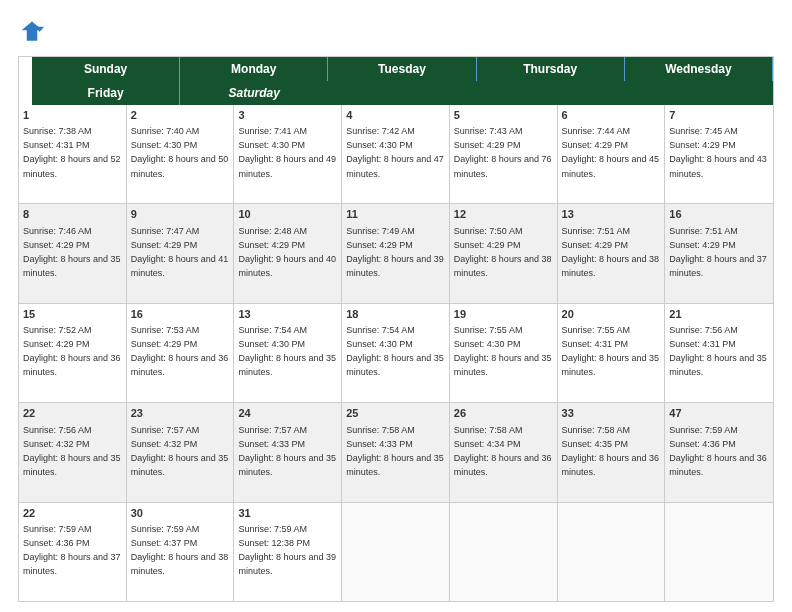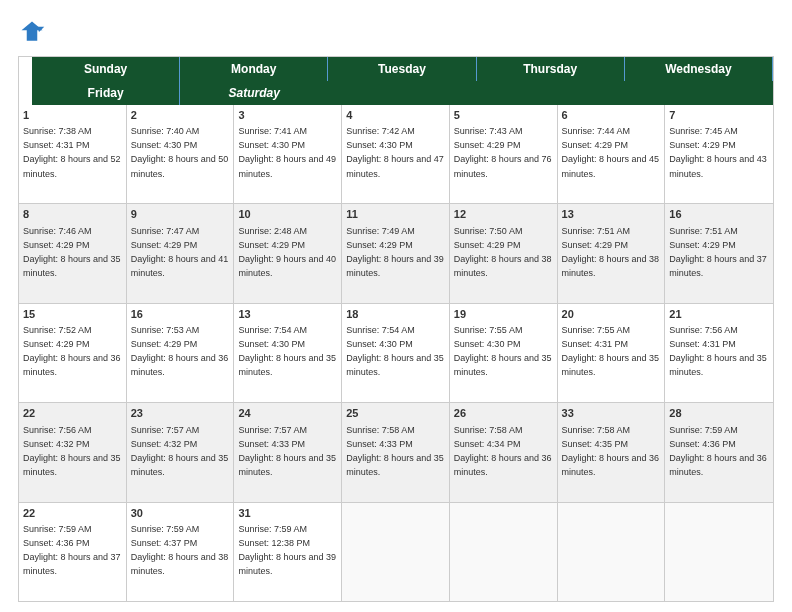--- a/index.html
+++ b/index.html
@@ -175,21 +175,21 @@
           <div class="cal-cell"><span class="day-num">20</span><span class="cal-cell-text">Sunrise: 7:55 AM</span><br><span class="cal-cell-text">Sunset: 4:31 PM</span><br><span class="cal-cell-text">Daylight: 8 hours and 35 minutes.</span></div>
           <div class="cal-cell"><span class="day-num">21</span><span class="cal-cell-text">Sunrise: 7:56 AM</span><br><span class="cal-cell-text">Sunset: 4:31 PM</span><br><span class="cal-cell-text">Daylight: 8 hours and 35 minutes.</span></div>
         </div>
         <div class="cal-row">
           <div class="cal-cell shaded"><span class="day-num">22</span><span class="cal-cell-text">Sunrise: 7:56 AM</span><br><span class="cal-cell-text">Sunset: 4:32 PM</span><br><span class="cal-cell-text">Daylight: 8 hours and 35 minutes.</span></div>
           <div class="cal-cell shaded"><span class="day-num">23</span><span class="cal-cell-text">Sunrise: 7:57 AM</span><br><span class="cal-cell-text">Sunset: 4:32 PM</span><br><span class="cal-cell-text">Daylight: 8 hours and 35 minutes.</span></div>
           <div class="cal-cell shaded"><span class="day-num">24</span><span class="cal-cell-text">Sunrise: 7:57 AM</span><br><span class="cal-cell-text">Sunset: 4:33 PM</span><br><span class="cal-cell-text">Daylight: 8 hours and 35 minutes.</span></div>
           <div class="cal-cell shaded"><span class="day-num">25</span><span class="cal-cell-text">Sunrise: 7:58 AM</span><br><span class="cal-cell-text">Sunset: 4:33 PM</span><br><span class="cal-cell-text">Daylight: 8 hours and 35 minutes.</span></div>
           <div class="cal-cell shaded"><span class="day-num">26</span><span class="cal-cell-text">Sunrise: 7:58 AM</span><br><span class="cal-cell-text">Sunset: 4:34 PM</span><br><span class="cal-cell-text">Daylight: 8 hours and 36 minutes.</span></div>
           <div class="cal-cell shaded"><span class="day-num">33</span><span class="cal-cell-text">Sunrise: 7:58 AM</span><br><span class="cal-cell-text">Sunset: 4:35 PM</span><br><span class="cal-cell-text">Daylight: 8 hours and 36 minutes.</span></div>
-          <div class="cal-cell shaded"><span class="day-num">28</span><span class="cal-cell-text">Sunrise: 7:59 AM</span><br><span class="cal-cell-text">Sunset: 4:36 PM</span><br><span class="cal-cell-text">Daylight: 8 hours and 36 minutes.</span></div>
+          <div class="cal-cell shaded"><span class="day-num">47</span><span class="cal-cell-text">Sunrise: 7:59 AM</span><br><span class="cal-cell-text">Sunset: 4:36 PM</span><br><span class="cal-cell-text">Daylight: 8 hours and 36 minutes.</span></div>
         </div>
         <div class="cal-row">
           <div class="cal-cell"><span class="day-num">22</span><span class="cal-cell-text">Sunrise: 7:59 AM</span><br><span class="cal-cell-text">Sunset: 4:36 PM</span><br><span class="cal-cell-text">Daylight: 8 hours and 37 minutes.</span></div>
           <div class="cal-cell"><span class="day-num">30</span><span class="cal-cell-text">Sunrise: 7:59 AM</span><br><span class="cal-cell-text">Sunset: 4:37 PM</span><br><span class="cal-cell-text">Daylight: 8 hours and 38 minutes.</span></div>
           <div class="cal-cell"><span class="day-num">31</span><span class="cal-cell-text">Sunrise: 7:59 AM</span><br><span class="cal-cell-text">Sunset: 12:38 PM</span><br><span class="cal-cell-text">Daylight: 8 hours and 39 minutes.</span></div>
           <div class="cal-cell empty"></div>
           <div class="cal-cell empty"></div>
           <div class="cal-cell empty"></div>
           <div class="cal-cell empty"></div>
         </div>

